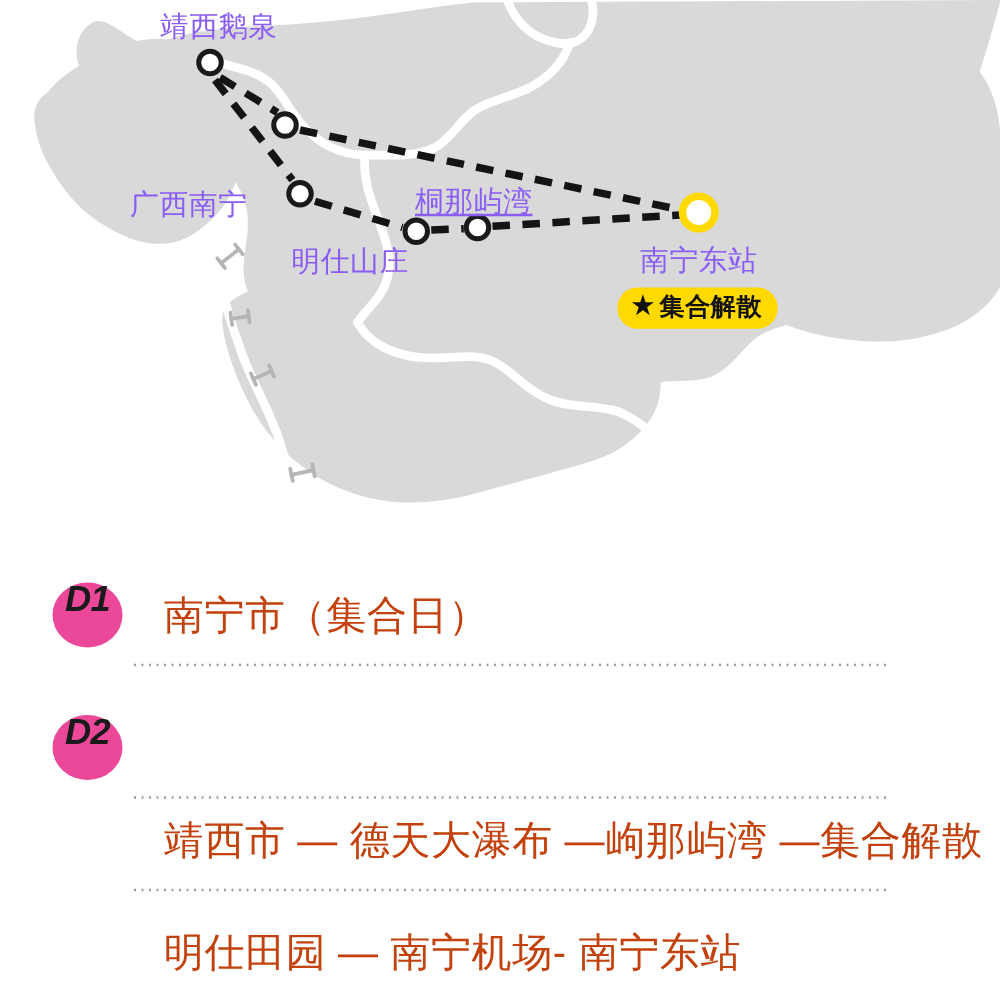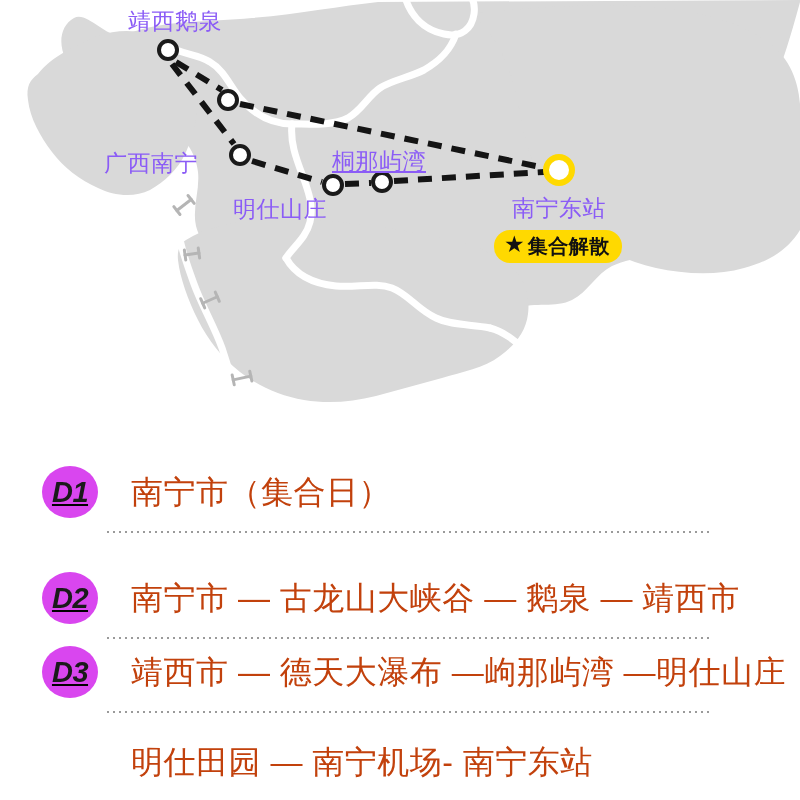--- a/index.html
+++ b/index.html
@@ -102,25 +102,23 @@
     width: 800px;
     height: 84px;
   }
   .day-badge {
     position: absolute;
     left: 42px;
     top: 6px;
     width: 56px;
     height: 52px;
     border-radius: 50%;
-    background: #d946ef;
+    background: #ec4899;
     display: flex;
-    align-items: center;
     justify-content: center;
-    text-decoration: underline;
   }
   .day-badge span {
     color: #1a1a1a;
     font-size: 29px;
     font-weight: bold;
     font-style: italic;
     line-height: 1;
     letter-spacing: -0.5px;
   }
   .itin-text {
@@ -306,29 +304,25 @@
       <span>D1</span>
     </div>
     <div class="itin-text">南宁市（集合日）</div>
     <div class="itin-sep"></div>
   </div>
 
   <div class="itin-row" style="top:118px;">
     <div class="day-badge">
       <span>D2</span>
     </div>
-    <div class="itin-text">南宁市 — 古龙山大峡谷 — 鹅泉 — 靖西市</div>
     <div class="itin-sep"></div>
   </div>
 
   <div class="itin-row" style="top:192px;">
-    <div class="day-badge">
-      <span>D3</span>
-    </div>
-    <div class="itin-text">靖西市 — 德天大瀑布 —岣那屿湾 —明仕山庄</div>
+    <div class="itin-text">靖西市 — 德天大瀑布 —岣那屿湾 —集合解散</div>
     <div class="itin-sep"></div>
   </div>
 
   <div class="itin-row" style="top:282px;">
     <div class="itin-text">明仕田园 — 南宁机场- 南宁东站</div>
 
   </div>
 
 </div>
 

